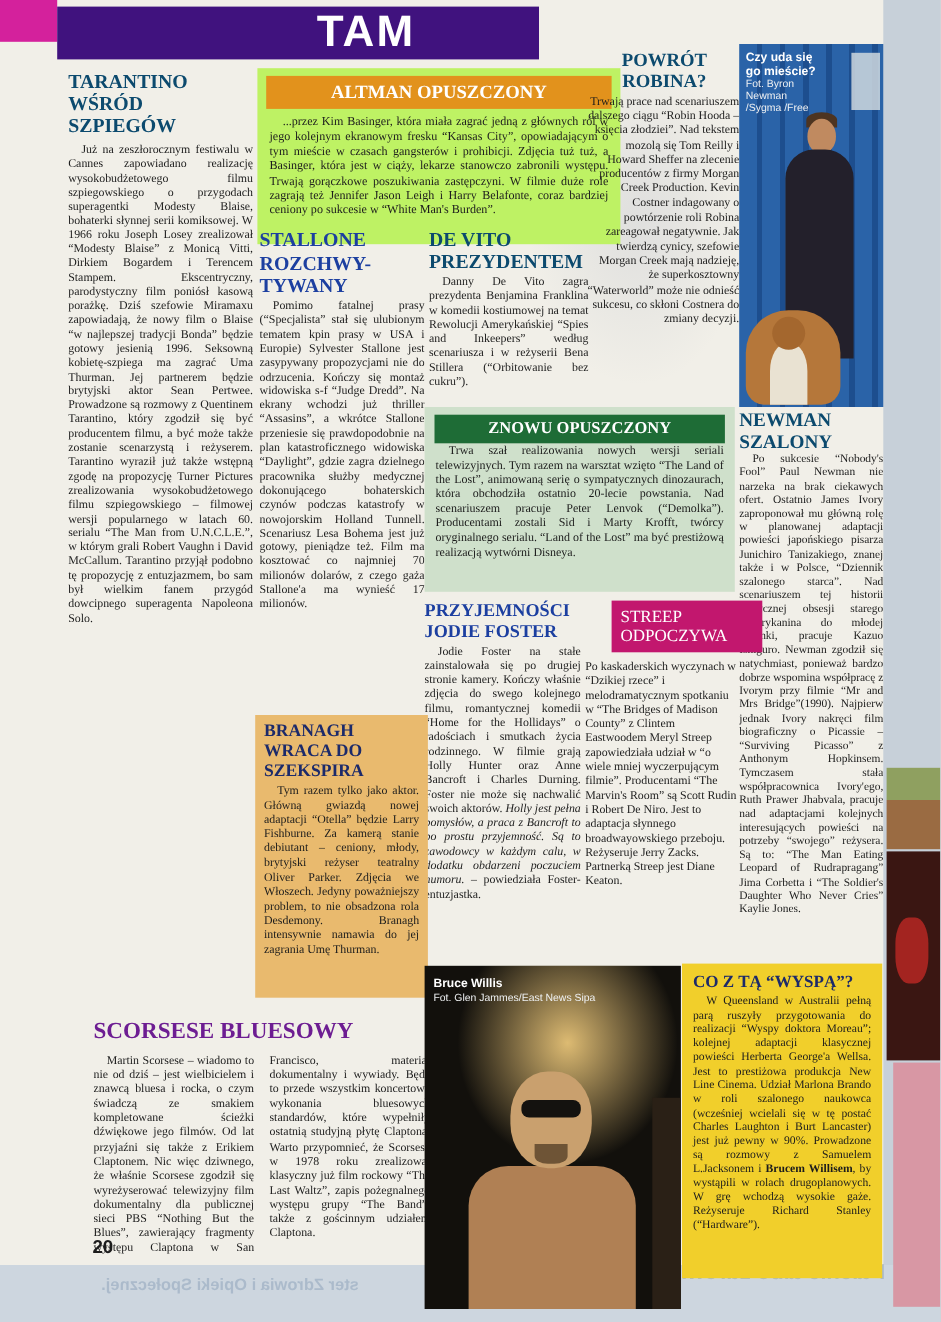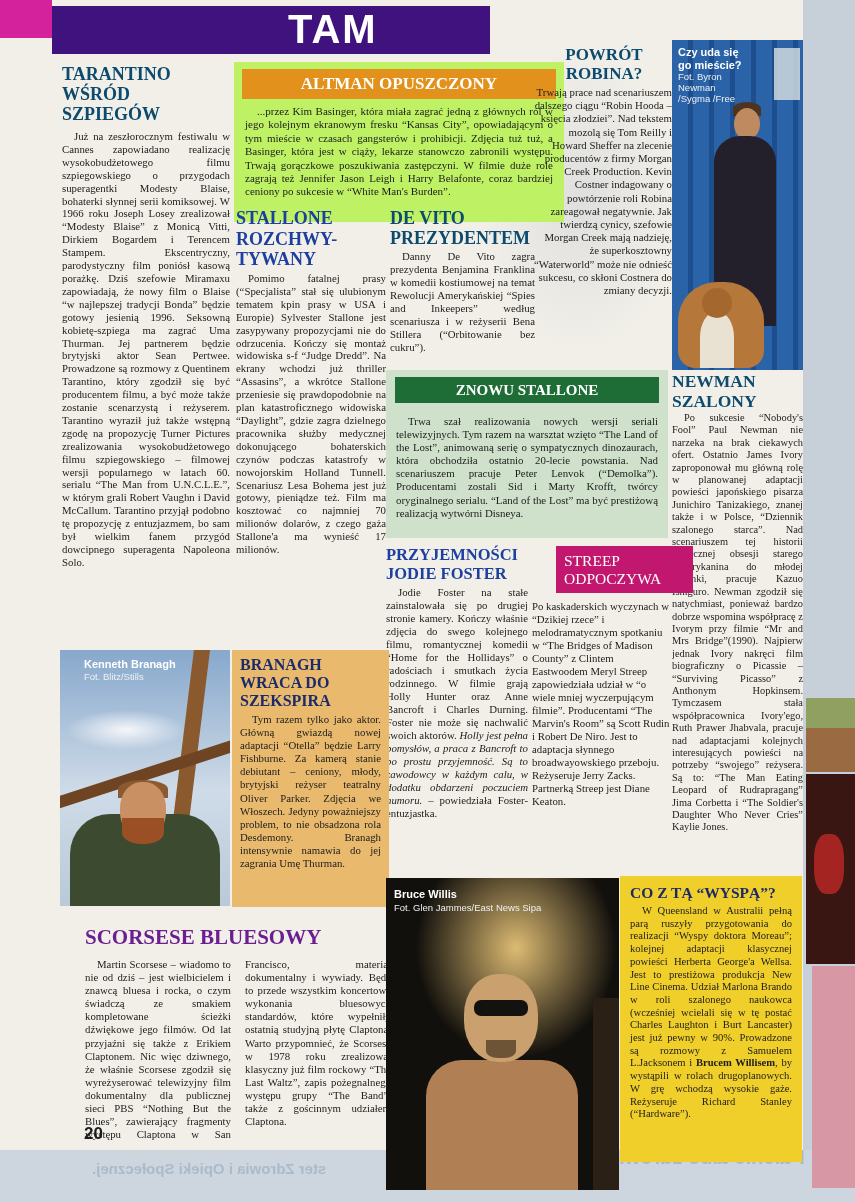--- a/index.html
+++ b/index.html
@@ -41,21 +41,21 @@
   .dv-title { left:390px; top:208px; width:152px; font-size:18px; line-height:20px; }
   .dv-body  { left:390px; top:250px; width:145px; height:120px; font-size:10.8px; line-height:13px; }
 
   .rb-title { left:538px; top:45px; width:132px; font-size:17px; line-height:19px; text-align:center; }
   .rb-body  { left:534px; top:86px; width:138px; height:300px; font-size:10.8px; line-height:13.2px;
               text-align:right; overflow:hidden; }
 
   .dino-box { left:386px; top:370px; width:282px; height:168px; background:#cfe0cb; }
   .dino-bar { margin:7px 9px 0 9px; height:26px; background:#1e6c36; color:#fff;
               text-align:center; font-weight:bold; font-size:15px; line-height:26px; }
-  .dino-body { padding:12px 10px 0 10px; font-size:10.9px; line-height:13.1px; text-align:justify; text-indent:12px; }
+  .dino-body { padding:1px 10px 0 10px; font-size:10.9px; line-height:13.1px; text-align:justify; text-indent:12px; }
 
   .nw-title { left:672px; top:372px; width:134px; font-size:17.5px; line-height:19.5px; }
   .nw-body  { left:672px; top:412px; width:131px; height:464px; font-size:10.4px; line-height:12.4px; }
 
   .fo-title { left:386px; top:546px; width:148px; font-size:16.5px; line-height:18.5px; }
   .fo-body  { left:386px; top:586px; width:142px; height:292px; font-size:10.8px; line-height:13px; }
 
   .strp-bar { left:532px; top:546px; width:137px; height:47px; background:#c2176e; color:#fff;
               font-weight:normal; font-size:15.5px; line-height:17.5px; padding:6px 0 0 8px;margin-left:24px; }
   .strp-body { left:532px; top:600px; width:138px; height:280px; font-size:10.8px; line-height:13px;
@@ -170,46 +170,33 @@
     <div class="dog"></div>
     <div class="dog-chest"></div>
     <div class="dog-head"></div>
     <div class="cap" style="left:6px; top:6px; width:70px;">
       <div class="cap-t">Czy uda się go mieście?</div>
       <div class="cap-c">Fot. Byron Newman /Sygma /Free</div>
     </div>
   </div>
 
   <div class="abs dino-box">
-    <div class="dino-bar">ZNOWU STALLONE</div>
+    <div class="dino-bar">ZNOWU OPUSZCZONY</div>
     <div class="dino-body">Trwa szał realizowania nowych wersji seriali telewizyjnych. Tym razem na warsztat wzięto “The Land of the Lost”, animowaną serię o sympatycznych dinozaurach, która obchodziła ostatnio 20-lecie powstania. Nad scenariuszem pracuje Peter Lenvok (“Demolka”). Producentami zostali Sid i Marty Krofft, twórcy oryginalnego serialu. “Land of the Lost” ma być prestiżową realizacją wytwórni Disneya.</div>
   </div>
 
   <div class="abs title red nw-title">NEWMAN SZALONY</div>
   <div class="abs body-txt nw-body">Po sukcesie “Nobody's Fool” Paul Newman nie narzeka na brak ciekawych ofert. Ostatnio James Ivory zaproponował mu główną rolę w planowanej adaptacji powieści japońskiego pisarza Junichiro Tanizakiego, znanej także i w Polsce, “Dziennik szalonego starca”. Nad scenariuszem tej historii erotycznej obsesji starego Amerykanina do młodej Japonki, pracuje Kazuo Ishiguro. Newman zgodził się natychmiast, ponieważ bardzo dobrze wspomina współpracę z Ivorym przy filmie “Mr and Mrs Bridge”(1990). Najpierw jednak Ivory nakręci film biograficzny o Picassie – “Surviving Picasso” z Anthonym Hopkinsem. Tymczasem stała współpracownica Ivory'ego, Ruth Prawer Jhabvala, pracuje nad adaptacjami kolejnych interesujących powieści na potrzeby “swojego” reżysera. Są to: “The Man Eating Leopard of Rudrapragang” Jima Corbetta i “The Soldier's Daughter Who Never Cries” Kaylie Jones.</div>
 
   <div class="abs title blue fo-title">PRZYJEMNOŚCI JODIE FOSTER</div>
   <div class="abs body-txt fo-body"><span>Jodie Foster na stałe zainstalowała się po drugiej stronie kamery. Kończy właśnie zdjęcia do swego kolejnego filmu, romantycznej komedii “Home for the Hollidays” o radościach i smutkach życia rodzinnego. W filmie grają Holly Hunter oraz Anne Bancroft i Charles Durning. Foster nie może się nachwalić swoich aktorów. </span><span class="it">Holly jest pełna pomysłów, a praca z Bancroft to po prostu przyjemność. Są to zawodowcy w każdym calu, w dodatku obdarzeni poczuciem humoru.</span><span> – powiedziała Foster-entuzjastka.</span></div>
 
   <div class="abs strp-bar">STREEP ODPOCZYWA</div>
   <div class="abs strp-body">Po kaskaderskich wyczynach w “Dzikiej rzece” i melodramatycznym spotkaniu w “The Bridges of Madison County” z Clintem Eastwoodem Meryl Streep zapowiedziała udział w “o wiele mniej wyczerpującym filmie”. Producentami “The Marvin's Room” są Scott Rudin i Robert De Niro. Jest to adaptacja słynnego broadwayowskiego przeboju. Reżyseruje Jerry Zacks. Partnerką Streep jest Diane Keaton.</div>
 
-  <div class="abs photo ph-branagh">
-    <div class="cloud"></div>
-    <div class="beam beam1"></div>
-    <div class="beam beam2"></div>
-    <div class="torso"></div>
-    <div class="hairb"></div>
-    <div class="head"></div>
-    <div class="beard"></div>
-    <div class="cap" style="left:24px; top:8px; width:130px;">
-      <div class="cap-t">Kenneth Branagh</div>
-      <div class="cap-c">Fot. Blitz/Stills</div>
-    </div>
-  </div>
 
   <div class="abs br-box">
     <div class="br-title navy">BRANAGH WRACA DO SZEKSPIRA</div>
     <div class="br-body">Tym razem tylko jako aktor. Główną gwiazdą nowej adaptacji “Otella” będzie Larry Fishburne. Za kamerą stanie debiutant – ceniony, młody, brytyjski reżyser teatralny Oliver Parker. Zdjęcia we Włoszech. Jedyny poważniejszy problem, to nie obsadzona rola Desdemony. Branagh intensywnie namawia do jej zagrania Umę Thurman.</div>
   </div>
 
   <div class="abs title purple sc-title">SCORSESE BLUESOWY</div>
   <div class="abs sc-cols">Martin Scorsese – wiadomo to nie od dziś – jest wielbicielem i znawcą bluesa i rocka, o czym świadczą ze smakiem kompletowane ścieżki dźwiękowe jego filmów. Od lat przyjaźni się także z Erikiem Claptonem. Nic więc dziwnego, że właśnie Scorsese zgodził się wyreżyserować telewizyjny film dokumentalny dla publicznej sieci PBS “Nothing But the Blues”, zawierający fragmenty występu Claptona w San Francisco, materiał dokumentalny i wywiady. Będą to przede wszystkim koncertowe wykonania bluesowych standardów, które wypełniły ostatnią studyjną płytę Claptona. Warto przypomnieć, że Scorsese w 1978 roku zrealizował klasyczny już film rockowy “The Last Waltz”, zapis pożegnalnego występu grupy “The Band”, także z gościnnym udziałem Claptona.</div>
 
   <div class="abs photo ph-willis">

